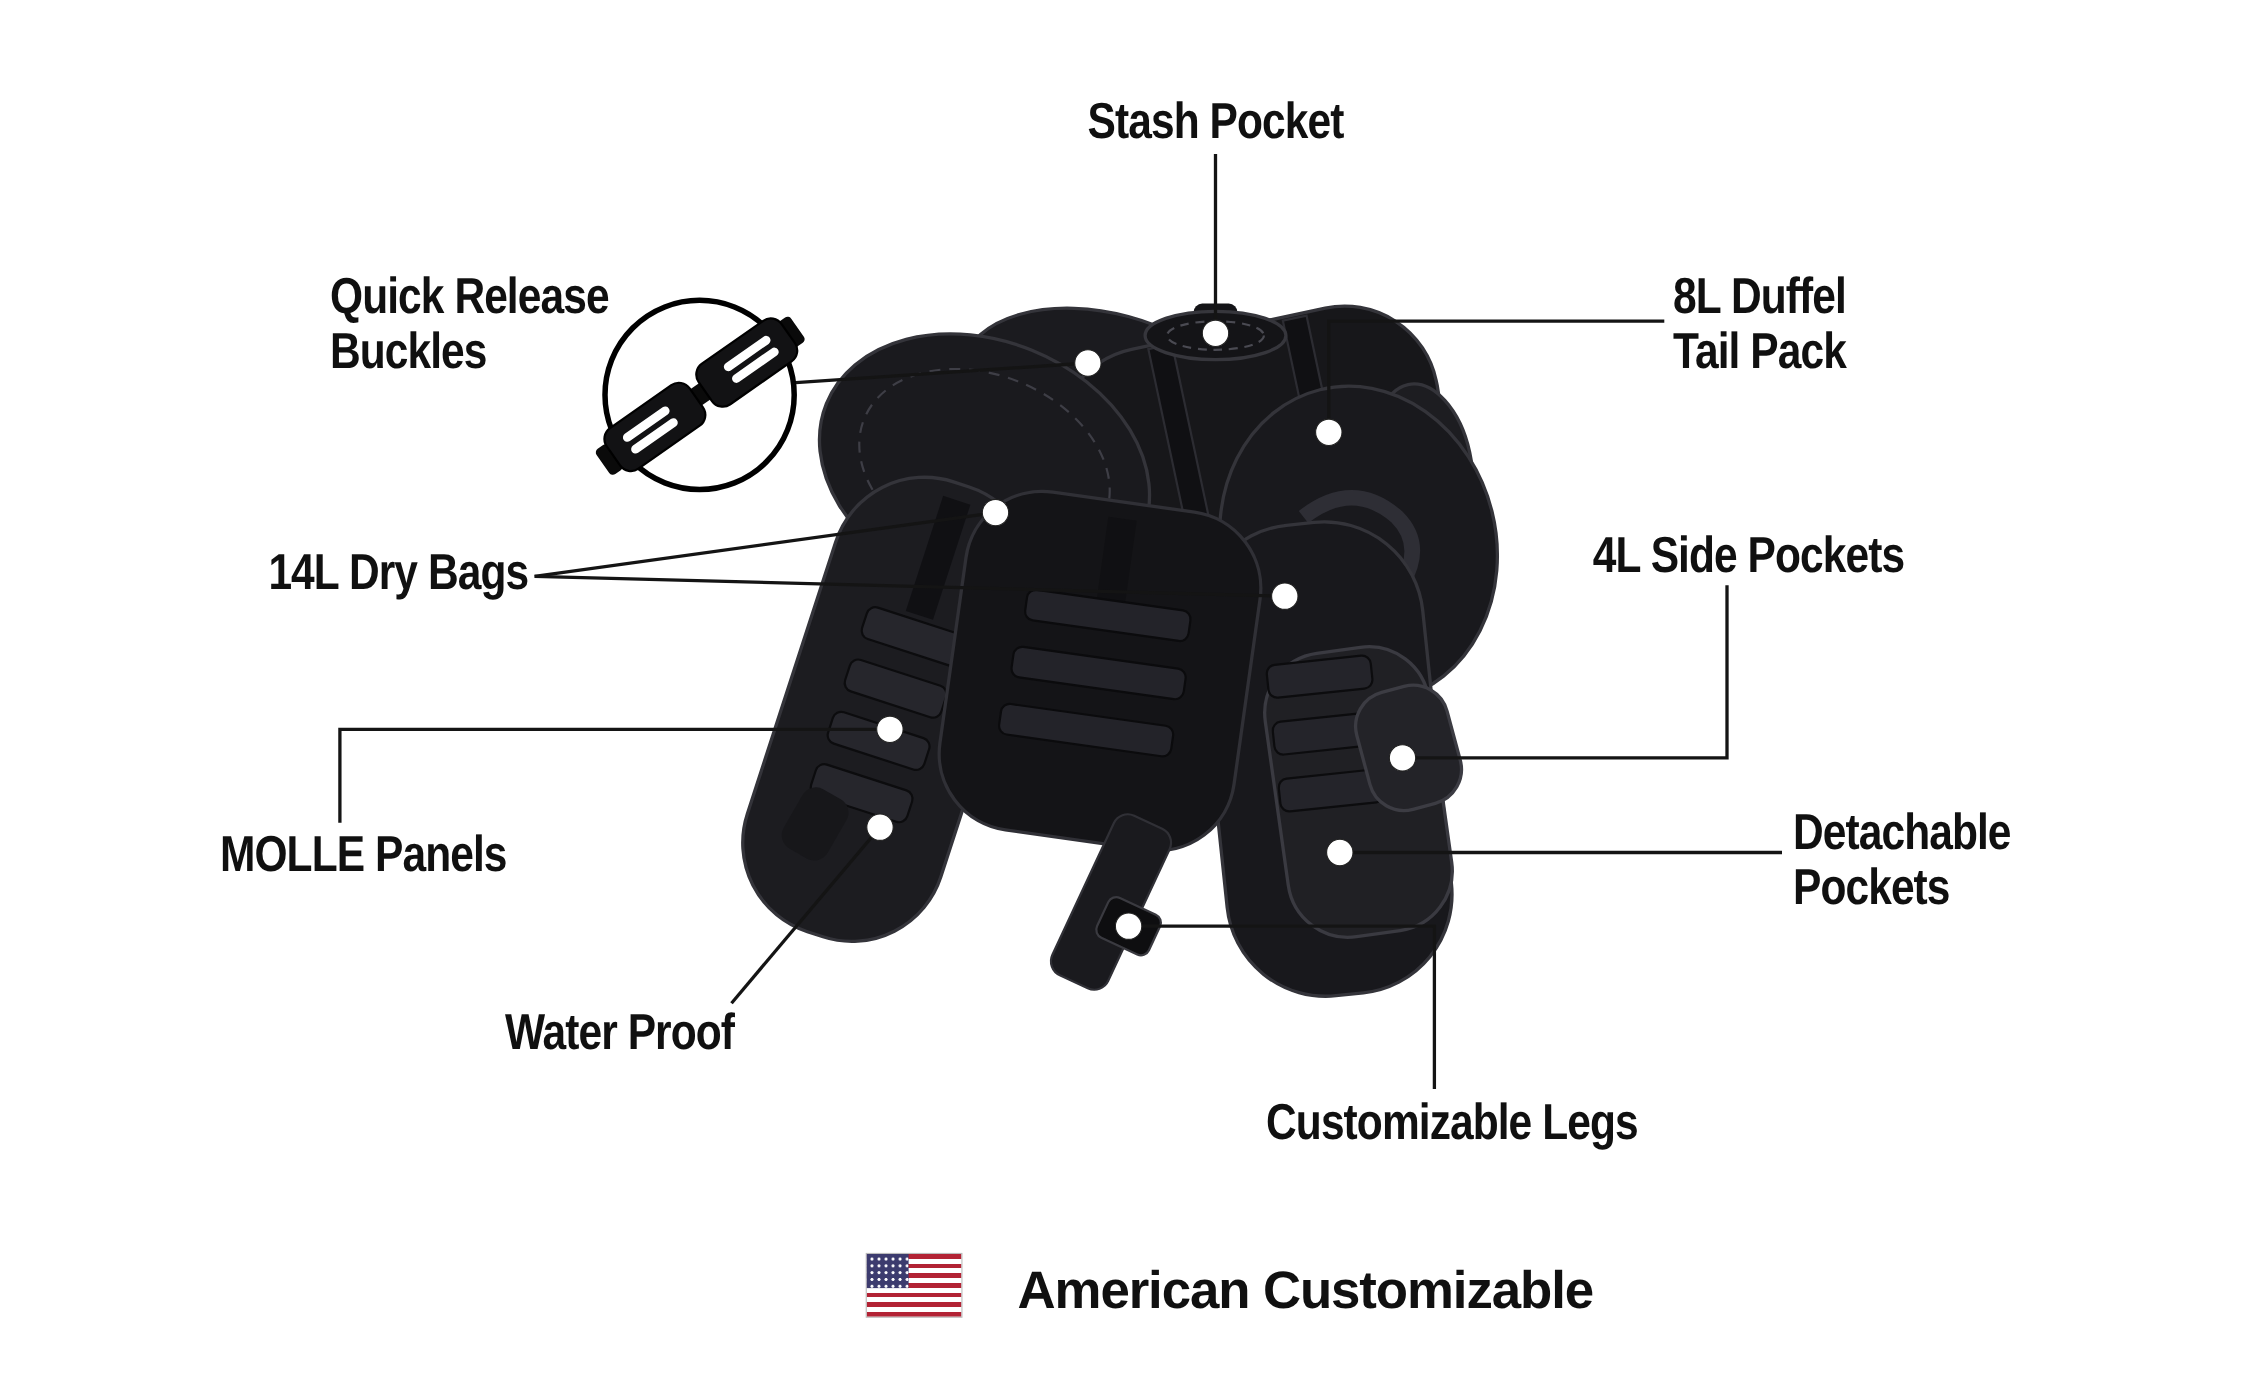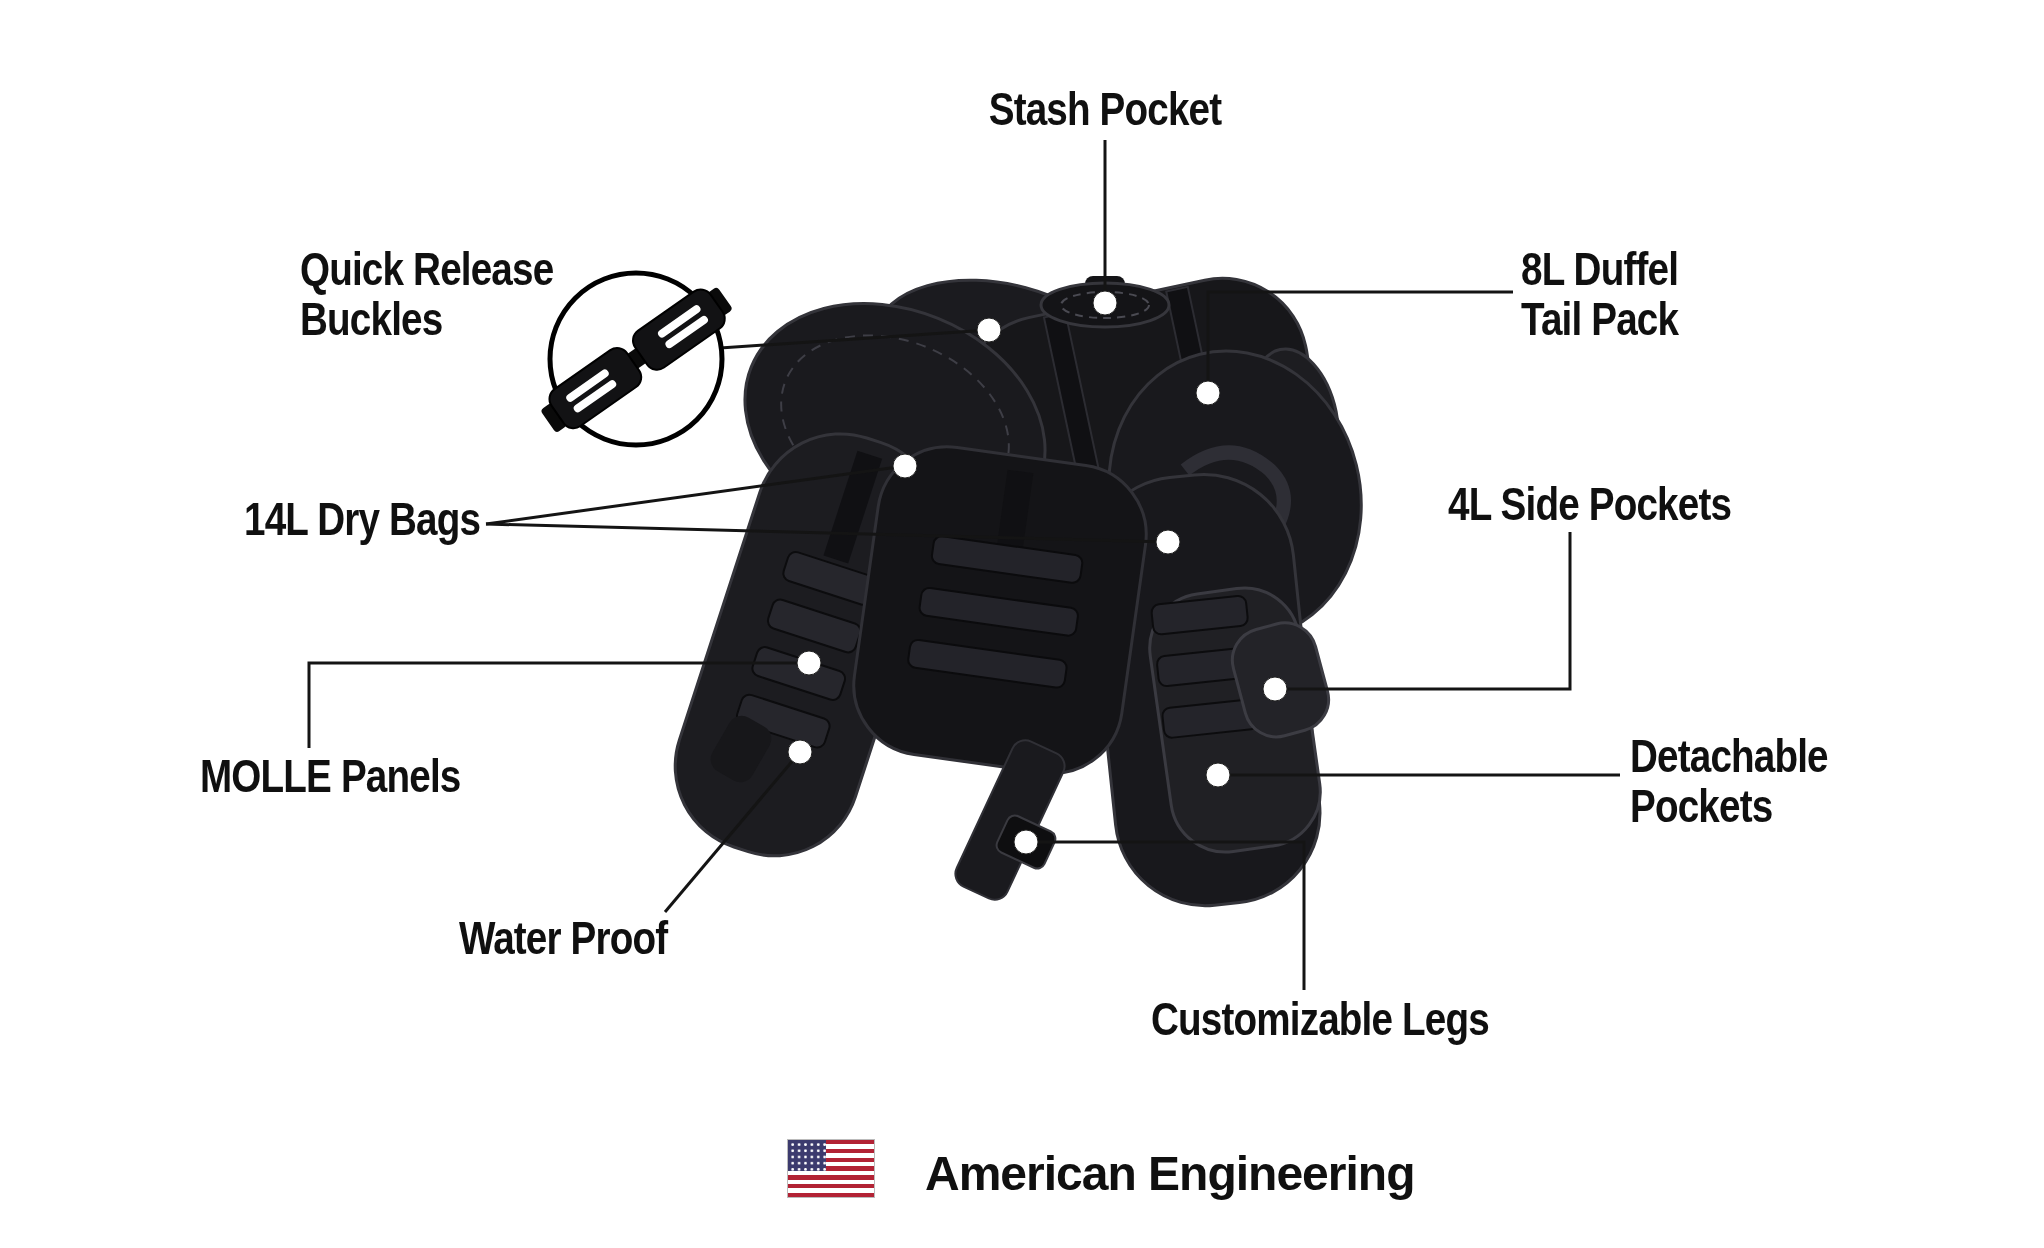--- a/index.html
+++ b/index.html
@@ -185,15 +185,15 @@
   <div class="callout-label align-left" style="left:1630px;top:731px;">
     <div>Detachable</div>
     <div>Pockets</div>
   </div>
 
   <div class="callout-label align-left" style="left:1151px;top:994px;">Customizable Legs</div>
 
   <div class="us-flag">
     <div class="canton"></div>
   </div>
-  <div class="footer-label" style="left:925px;top:1146px;">American Engineering</div>
+  <div class="footer-label" style="left:925px;top:1146px;">American Customizable</div>
 
 </div>
 
 </body></html>

